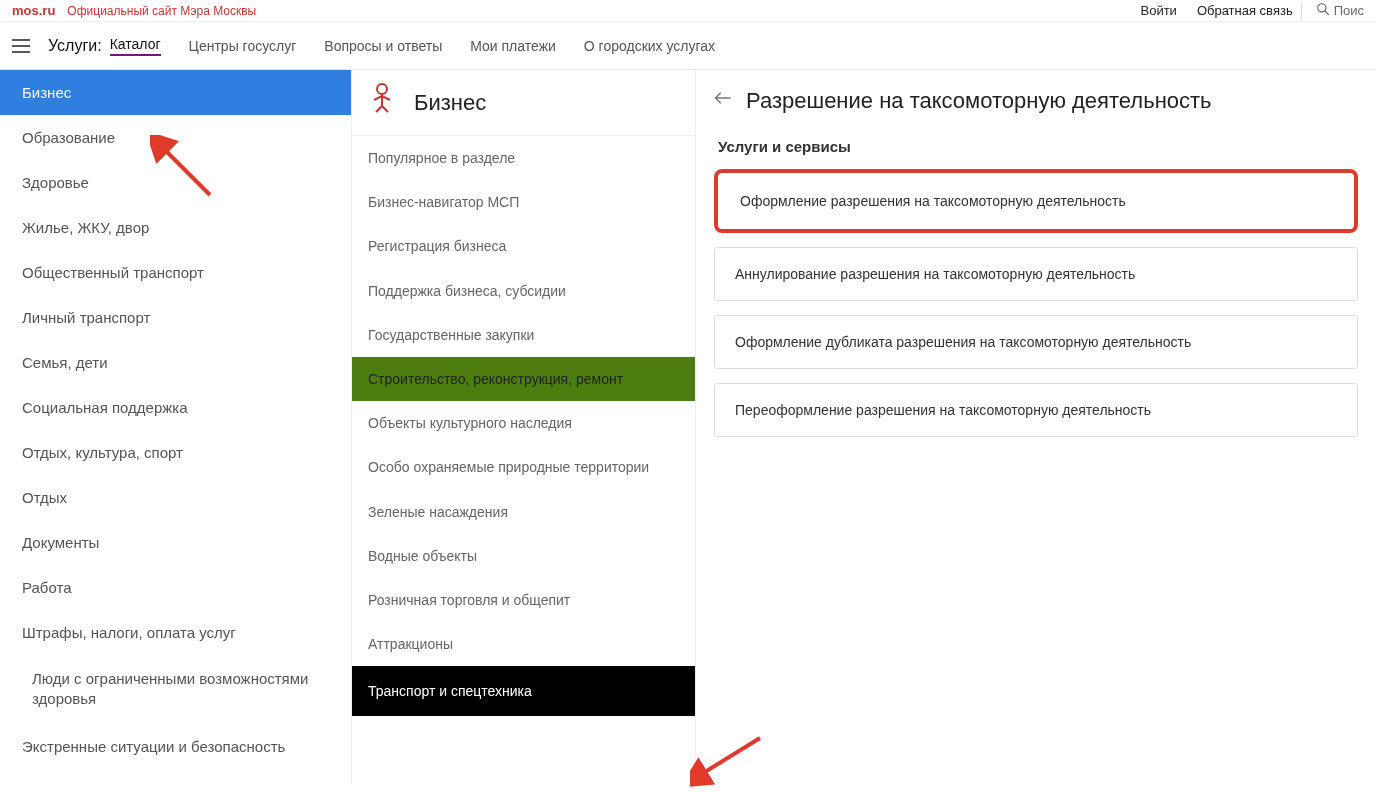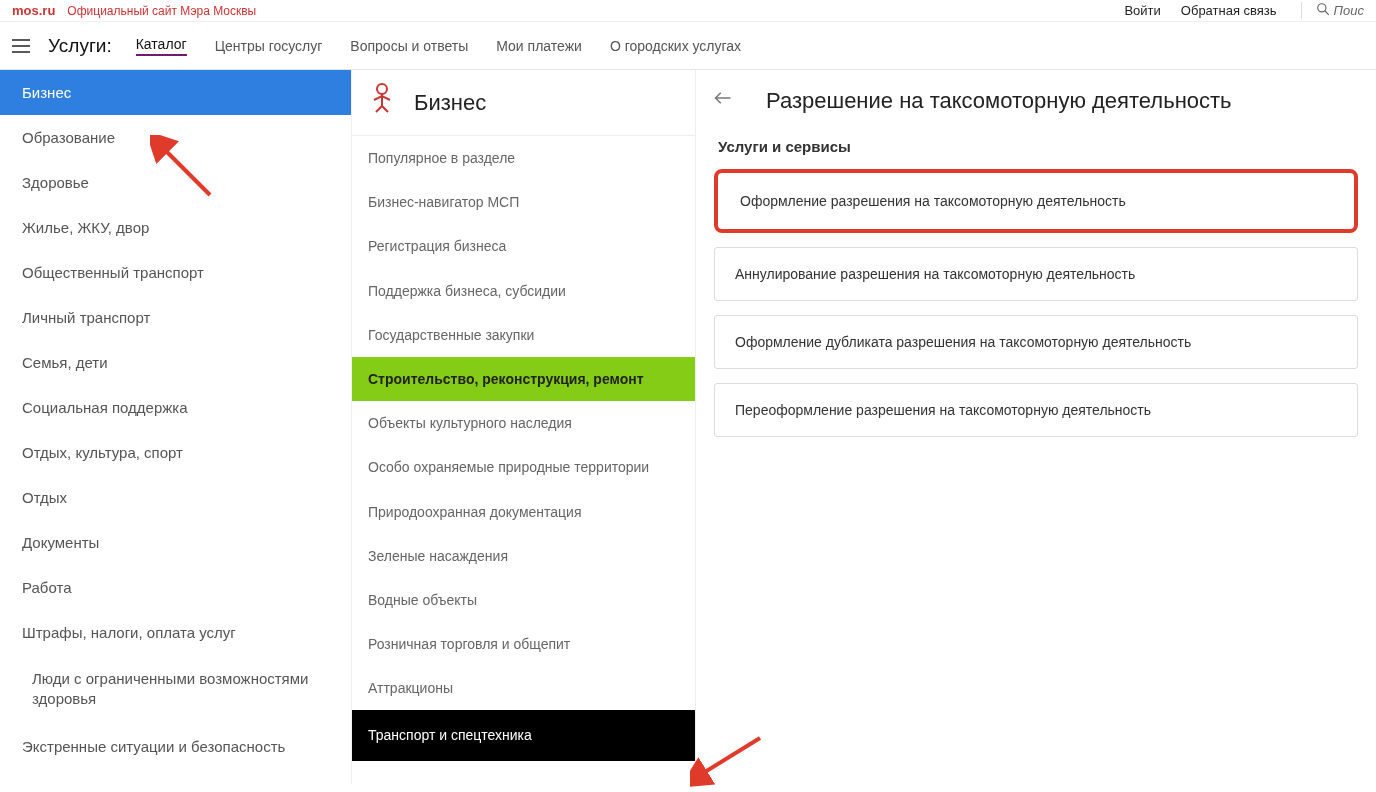--- a/index.html
+++ b/index.html
@@ -4,55 +4,55 @@
   <style>
     * { margin:0; padding:0; box-sizing:border-box; font-family:Arial,Helvetica,sans-serif; }
     body { background:#fff; color:#333; width:1376px; height:792px; overflow:hidden; }
 
     
     .topbar { height:22px; border-bottom:1px solid #eee; display:flex; align-items:center; padding:0 12px; font-size:13px; }
     .brand { color:#c33; font-weight:bold; margin-right:12px; }
     .brand-sub { color:#c33; font-size:12px; }
     .topbar-spacer { flex:1; }
     .top-link { margin-left:20px; color:#222; cursor:pointer; }
-    .search-box { display:flex; align-items:center; margin-left:24px; gap:4px; border-left:1px solid #ddd; padding-left:14px;font-style:italic;}
+    .search-box { display:flex; align-items:center; margin-left:8px; gap:4px; border-left:1px solid #ddd; padding-left:14px;}
     .search-box svg { width:14px; height:14px; fill:none; stroke:#666; stroke-width:2; }
     .search-box span { color:#666; }
 
     
     .navbar { height:48px; border-bottom:1px solid #e5e5e5; display:flex; align-items:center; padding:0 8px; font-size:14px; }
     .hamburger { width:26px; height:26px; display:flex; align-items:center; justify-content:center; cursor:pointer; }
     .hamburger svg { width:18px; height:14px; stroke:#222; stroke-width:2; }
-    .nav-label { margin-left:14px; margin-right:24px; color:#111; font-size:19px;}
+    .nav-label { margin-left:14px; margin-right:8px; color:#111; font-size:16px;}
     .nav-item { margin-right:28px; color:#555; cursor:pointer; }
     .nav-item.active { color:#111; border-bottom:2px solid #701a75; padding-bottom:2px; }
 
     
     .main { display:flex; height:714px; }
 
     
     .col-left { width:352px; border-right:1px solid #eee; }
     .left-item { padding:14px 22px; font-size:15px; color:#555; cursor:pointer; position:relative;}
     .left-item.star { display:flex; align-items:center; gap:8px; color:#888; padding-top:8px;}
     .left-item.star svg { width:14px; height:14px; fill:#bbb; }
     .left-item.active { background:#2f7fe0; color:#fff; }
     .left-item.multi { line-height:1.35;padding-left:32px; }
 
     
     .col-mid { width:344px; border-right:1px solid #eee; display:flex; flex-direction:column; }
     .mid-header { height:66px; display:flex; align-items:center; gap:18px; padding:0 16px; border-bottom:1px solid #eee; }
     .mid-header svg { width:28px; height:38px; }
     .mid-title { font-size:22px; color:#222; }
     .mid-item { padding:13px 16px; color:#666; font-size:14px; cursor:pointer; line-height:1.3; }
-    .mid-item.hover { background:#84cc16; color:#222;font-weight:bold; }
+    .mid-item.hover { background:#4d7c0f; color:#222; }
     .mid-item.active { background:#000000; color:#fff; padding:16px 16px;}
 
     
     .col-right { flex:1; padding:0 18px; }
-    .right-header { display:flex; align-items:center; gap:32px; padding:18px 0 14px 0; }
+    .right-header { display:flex; align-items:center; gap:12px; padding:18px 0 14px 0; }
     .back-arrow { width:20px; height:20px; cursor:pointer; }
     .back-arrow svg { width:18px; height:14px; stroke:#777; stroke-width:2; fill:none; }
     .right-title { font-size:22px; color:#222; }
     .sub-title { font-weight:bold; font-size:15px; margin:10px 0 14px 4px; }
     .service-card { border:1px solid #ddd; border-radius:3px; padding:18px 20px; font-size:14px; color:#333; margin-bottom:14px; cursor:pointer; }
     .service-card.highlight { border:4px solid #e03a2a; border-radius:8px; padding:20px 22px; }
 
     
     .arrow { position:absolute; pointer-events:none; }
     .arrow svg { display:block; }
@@ -125,21 +125,20 @@
       <span class="mid-title">Бизнес</span>
     </div>
     <div class="mid-item">Популярное в разделе</div>
     <div class="mid-item">Бизнес-навигатор МСП</div>
     <div class="mid-item">Регистрация бизнеса</div>
     <div class="mid-item">Поддержка бизнеса, субсидии</div>
     <div class="mid-item">Государственные закупки</div>
     <div class="mid-item hover">Строительство, реконструкция, ремонт</div>
     <div class="mid-item">Объекты культурного наследия</div>
     <div class="mid-item">Особо охраняемые природные территории</div>
-    <div class="mid-item">Природоохранная документация</div>
     <div class="mid-item">Зеленые насаждения</div>
     <div class="mid-item">Водные объекты</div>
     <div class="mid-item">Розничная торговля и общепит</div>
     <div class="mid-item">Аттракционы</div>
     <div class="mid-item active">Транспорт и спецтехника</div>
   </div>
 
   <div class="col-right">
     <div class="right-header">
       <div class="back-arrow">

